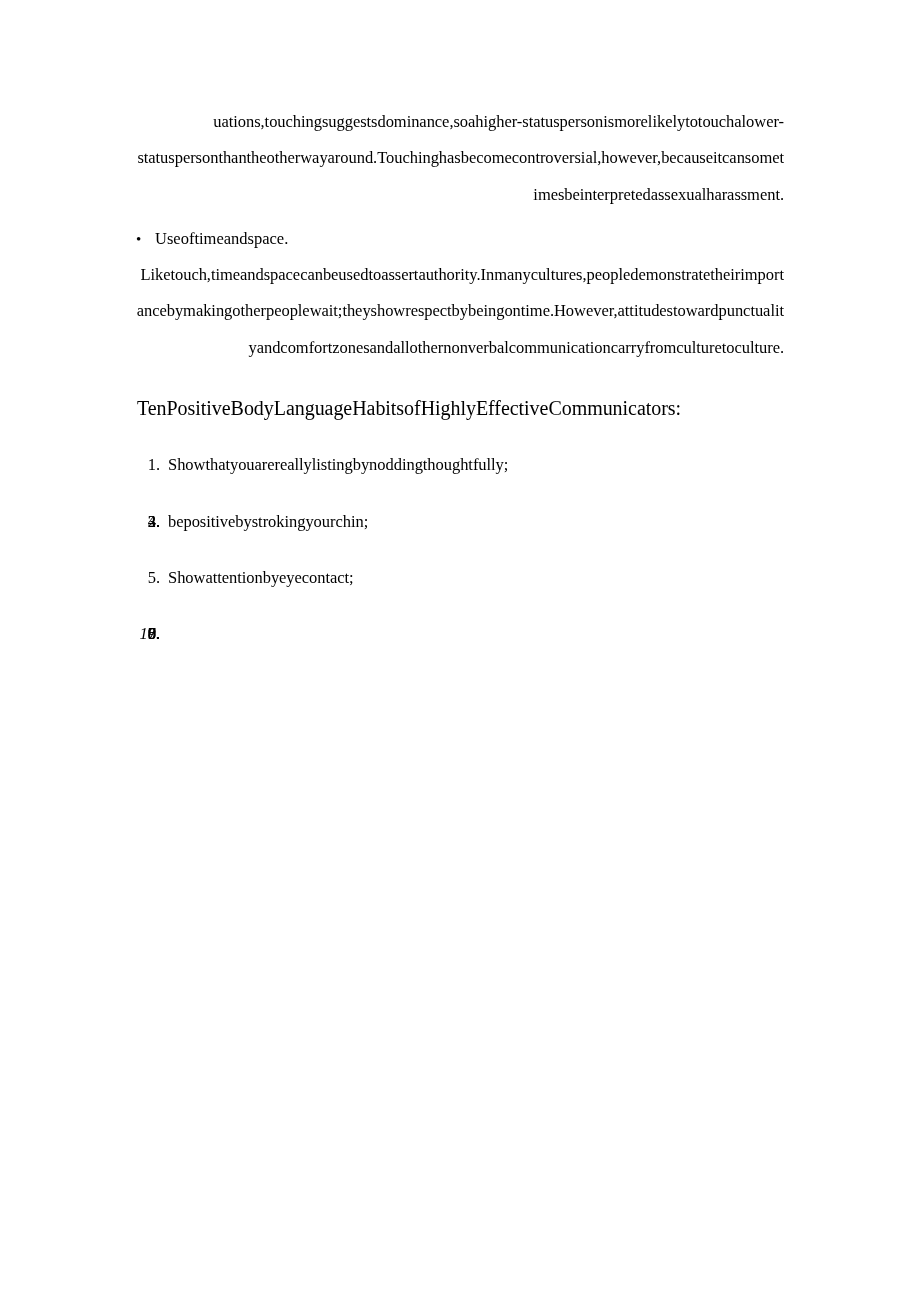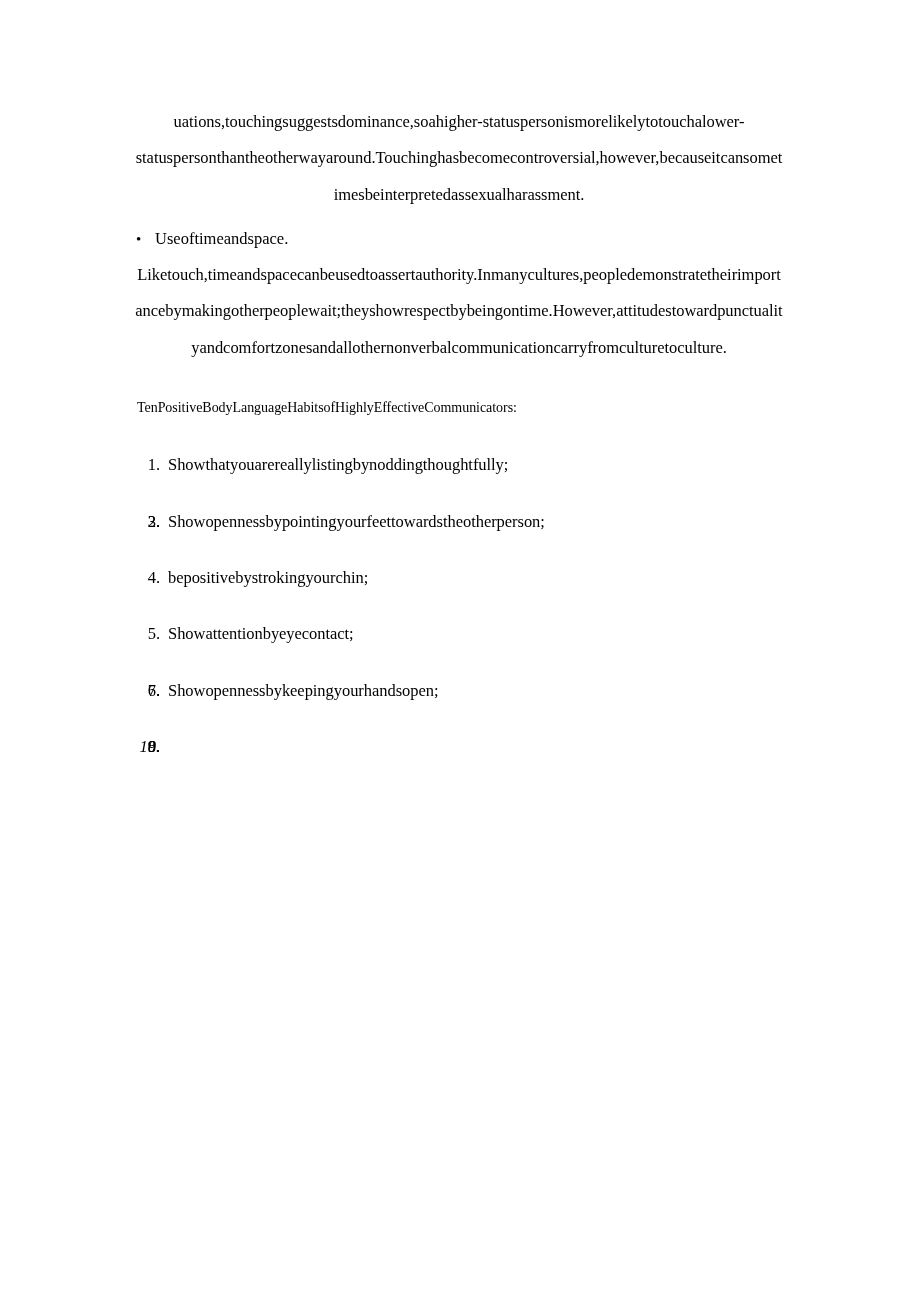--- a/index.html
+++ b/index.html
@@ -28,21 +28,21 @@
     position: absolute;
     left: 134px;
     top: 104px;
     width: 650px;
   }
 
   
   .para {
     font-size: 16.5px;
     line-height: 36.3px;
-    text-align: center;
+    text-align: right;
     margin: 0;
     word-break: break-word;
     overflow-wrap: anywhere;
     letter-spacing: -0.05px;
   }
 
   .para-1 { margin-bottom: 8px; }
 
   .para-2 {
     margin-bottom: 10px;
@@ -64,21 +64,21 @@
   .bullet-glyph {
     position: absolute;
     left: 2px;
     top: 0;
     font-size: 15px;
     line-height: 36.3px;
   }
 
   
   .heading {
-    font-size: 14px;
+    font-size: 20px;
     line-height: 36.3px;
     margin: 0;
     padding-left: 3px;
     letter-spacing: -0.05px;
   }
 
   .heading-gap-top { height: 14px; }
   .heading-gap-bottom { height: 21px; }
 
   
@@ -143,40 +143,38 @@
         <span class="num-marker">1.</span>
         <span>Showthatyouarereallylistingbynoddingthoughtfully;</span>
       </li>
 
       <li class="num-item">
         <span class="num-marker">2.</span>
       </li>
 
       <li class="num-item">
         <span class="num-marker">3.</span>
-        <span>Showopennessbypointingyourfeettowardstheotherperson;</span>
       </li>
 
       <li class="num-item">
         <span class="num-marker">4.</span>
         <span>bepositivebystrokingyourchin;</span>
       </li>
 
       <li class="num-item">
         <span class="num-marker">5.</span>
         <span>Showattentionbyeyecontact;</span>
       </li>
 
       <li class="num-item">
         <span class="num-marker">6.</span>
       </li>
 
       <li class="num-item">
         <span class="num-marker">7.</span>
-        <span>Showopennessbykeepingyourhandsopen;</span>
       </li>
 
       <li class="num-item tight">
         <span class="num-marker">8.</span>
       </li>
 
       <li class="num-item">
         <span class="num-marker">9.</span>
       </li>
 

